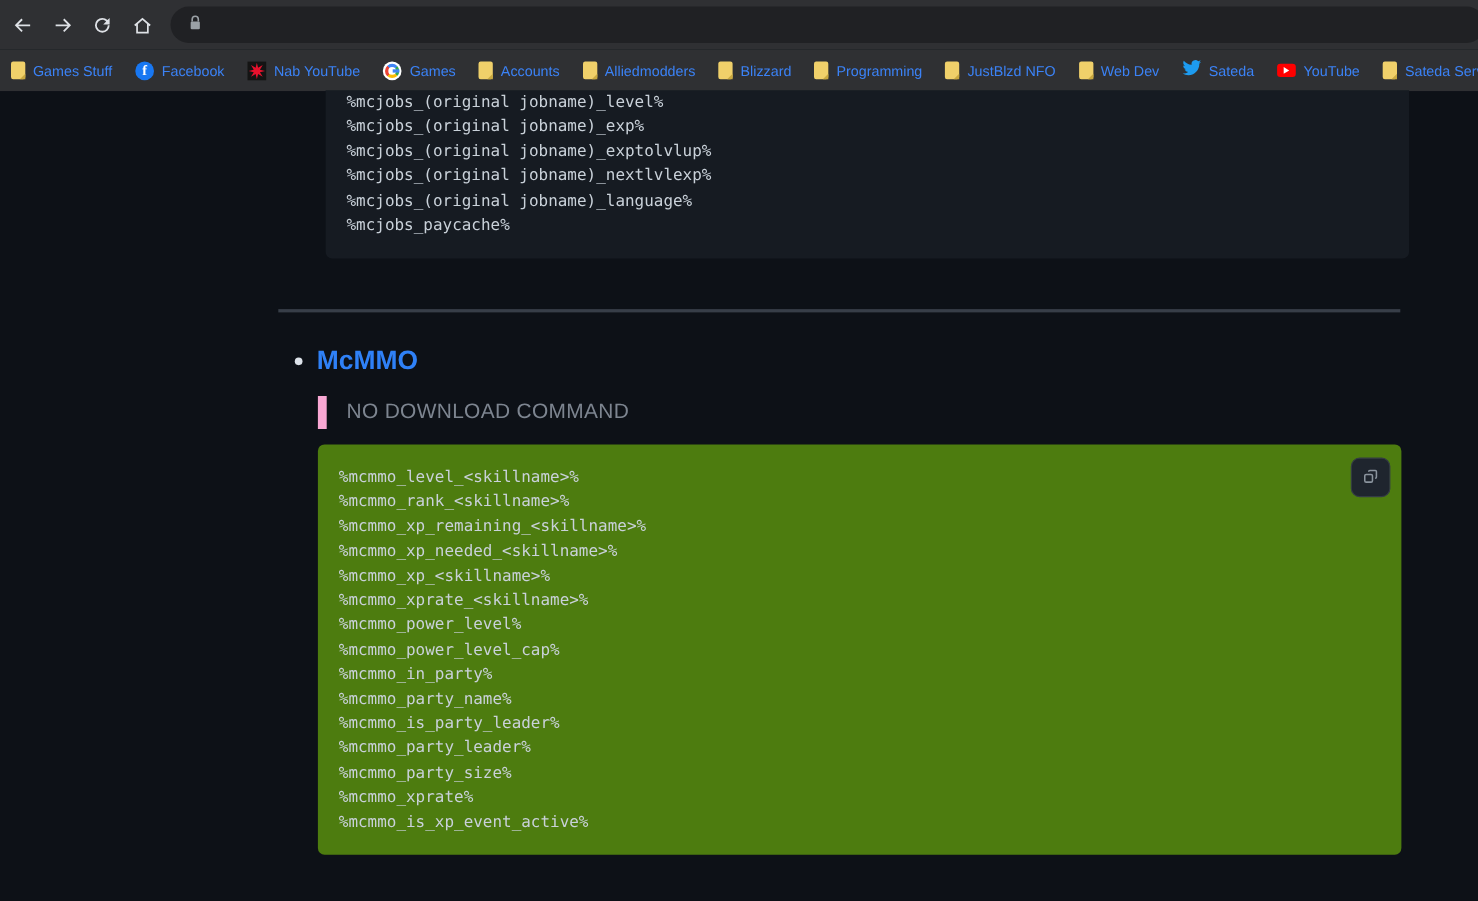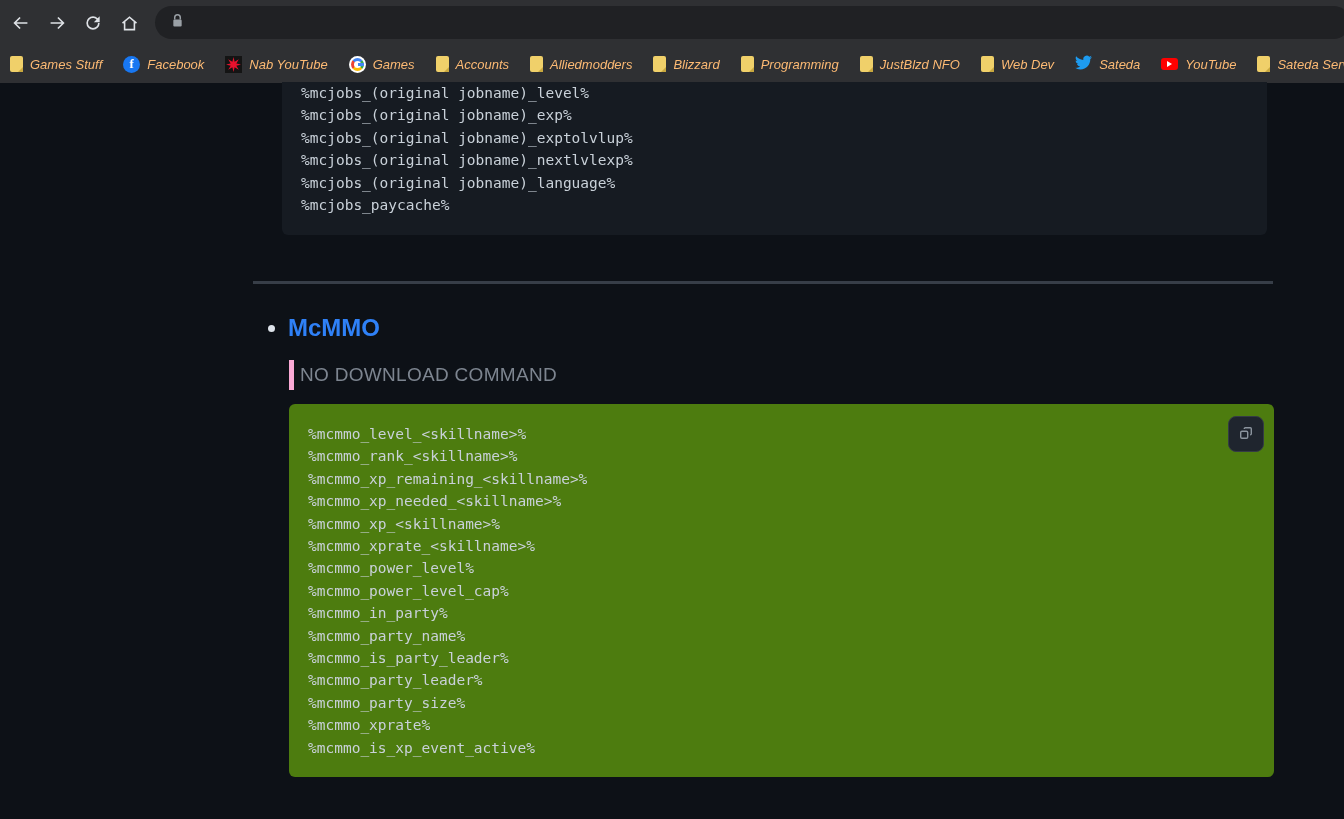--- a/index.html
+++ b/index.html
@@ -17,21 +17,21 @@
              background:#202124; border-radius:17px; display:flex; align-items:center;
              padding-left:16px; }
   .url { font-size:15px; margin-left:10px; white-space:nowrap; letter-spacing:.1px; }
   .url .domain { color:#e8eaed; }
   .url .path   { color:#9aa0a6; }
 
   .bookmarks { position:absolute; left:0; top:45px; width:1344px; height:38px;
                background:#2f3033; display:flex; align-items:center; gap:21px;
                padding-left:10px; overflow:hidden; }
   .bm { display:flex; align-items:center; gap:7px; flex:none; height:26px; border-radius:13px; }
-  .bm-label { color:#fdba74; font-size:13px; white-space:nowrap;font-style:italic; }
+  .bm-label { color:#3b82f6; font-size:13px; white-space:nowrap; }
   .ic { flex:none; position:relative; }
   .ic-folder { width:13px; height:16px; background:#f0d06a; border-radius:2px; }
   .ic-folder::after { content:""; position:absolute; right:0; bottom:0; width:0; height:0;
                       border-left:5px solid transparent; border-bottom:5px solid #c9a83f; }
   .ic-fb { width:17px; height:17px; border-radius:50%; background:#1877f2; color:#fff;
            font-size:13px; font-weight:bold; text-align:center; line-height:16px;
            font-family:"Liberation Serif", serif; }
   .ic-nab { width:17px; height:17px; background:#141414; display:flex; align-items:center; justify-content:center; }
   .ic-google { width:17px; height:17px; border-radius:50%; background:#fff;
                display:flex; align-items:center; justify-content:center; }
@@ -43,30 +43,30 @@
   .g-ring::after { content:""; position:absolute; right:0; top:5px; width:6px; height:3px; background:#4285f4; }
   .ic-yt { width:17px; height:12px; background:#f00; border-radius:3px;
            display:flex; align-items:center; justify-content:center; }
   .ic-yt::after { content:""; width:0; height:0; border-left:5px solid #fff;
                   border-top:3px solid transparent; border-bottom:3px solid transparent; }
 
   
   .page { position:absolute; left:0; top:83px; width:1344px; height:736px; background:#0d1117; }
   pre.code { font-family:"DejaVu Sans Mono","Liberation Mono",monospace;
              font-size:14.5px; line-height:22.4px; color:#c9d1d9; white-space:pre; }
-  .block1 { position:absolute; left:282px; top:0; width:985px; height:153px;
+  .block1 { position:absolute; left:296px; top:0; width:985px; height:153px;
             background:#161b22; border-radius:0 0 6px 6px; padding:0 19px 16px 19px;
             overflow:hidden; margin-top:-1px; }
   .divider { position:absolute; left:253px; top:198px; width:1020px; height:3px; background:#373e48; }
   .bullet { position:absolute; left:268px; top:242px; width:7px; height:7px;
             border-radius:50%; background:#dde3ea; }
   .heading { position:absolute; left:288px; top:230px; font-size:24px; font-weight:700;
              color:#2f81f7; text-decoration:none; line-height:30px; }
-  .quote { position:absolute; left:289px; top:277px; height:30px; border-left:5px solid #f9a8d4;
-           padding-left:6px; display:flex; align-items:center; }
+  .quote { position:absolute; left:289px; top:277px; height:30px; border-left:8px solid #f9a8d4;
+           padding-left:18px; display:flex; align-items:center; }
   .quote span { font-size:19px; color:#7d8590; letter-spacing:.3px; white-space:nowrap; }
   .codewrap { position:absolute; left:289px; top:321px; width:985px; height:373px;
               background:#4d7c0f; border-radius:6px; }
   .codewrap pre { padding:19px; }
   .copybtn { position:absolute; top:12px; right:10px; width:36px; height:36px;
              background:#1f252e; border:1px solid #343b45; border-radius:8px;
              display:flex; align-items:center; justify-content:center; cursor:pointer; }
 </style>
 </head>
 <body>

